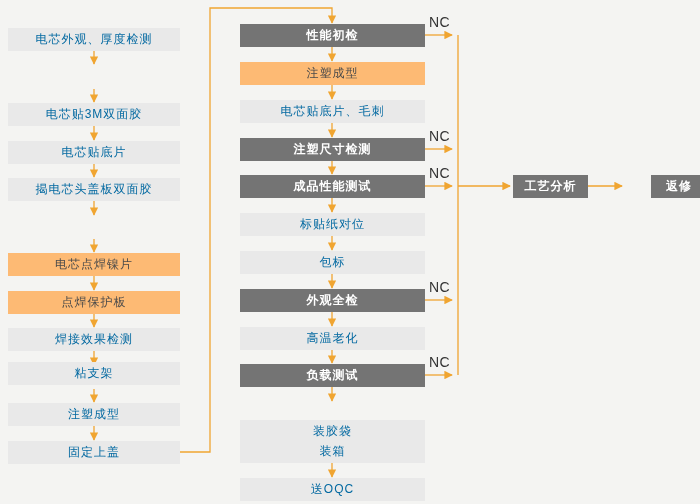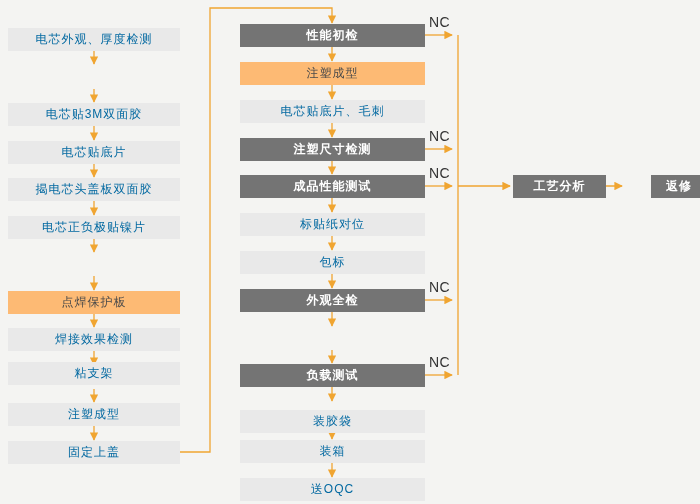--- a/index.html
+++ b/index.html
@@ -83,41 +83,42 @@
     <g stroke="#f0a531" stroke-width="1.3" fill="none" marker-end="url(#ah)">
       <line x1="458" y1="186" x2="510" y2="186"></line>
       <line x1="588" y1="186" x2="622" y2="186"></line>
     </g>
   </svg>
 
   <div class="box light  col-left" style="top:28px">电芯外观、厚度检测</div>
   <div class="box light  col-left" style="top:103px">电芯贴3M双面胶</div>
   <div class="box light  col-left" style="top:141px">电芯贴底片</div>
   <div class="box light  col-left" style="top:178px">揭电芯头盖板双面胶</div>
-  <div class="box light  col-left" style="top:216px">电芯正负极贴镍片</div>
+  <div class="box medium col-left" style="top:253px">电芯点焊镍片</div>
   <div class="box medium col-left" style="top:291px">点焊保护板</div>
   <div class="box light  col-left" style="top:328px">焊接效果检测</div>
   <div class="box light  col-left" style="top:362px">粘支架</div>
   <div class="box light  col-left" style="top:403px">注塑成型</div>
   <div class="box light  col-left" style="top:441px">固定上盖</div>
 
   <div class="box dark   col-mid" style="top:24px">性能初检</div>
   <div class="box medium col-mid" style="top:62px">注塑成型</div>
   <div class="box light  col-mid" style="top:100px">电芯贴底片、毛刺</div>
   <div class="box dark   col-mid" style="top:138px">注塑尺寸检测</div>
   <div class="box dark   col-mid" style="top:175px">成品性能测试</div>
   <div class="box light  col-mid" style="top:213px">标贴纸对位</div>
   <div class="box light  col-mid" style="top:251px">包标</div>
   <div class="box dark   col-mid" style="top:289px">外观全检</div>
+  <div class="box light  col-mid" style="top:327px">高温老化</div>
   <div class="box dark   col-mid" style="top:364px">负载测试</div>
-  <div class="box light  col-mid" style="top:410px">装胶袋</div>
+  <div class="box light  col-mid" style="top:420px">装胶袋</div>
   <div class="box light  col-mid" style="top:440px">装箱</div>
   <div class="box light  col-mid" style="top:478px">送OQC</div>
 
-  <div class="box dark" style="left:513px;top:175px;width:93px">工艺分析</div>
+  <div class="box dark" style="left:513px;top:175px;width:75px">工艺分析</div>
   <div class="box dark" style="left:651px;top:175px;width:56px">返修</div>
 
   <div class="nc" style="left:429px;top:14px">NC</div>
   <div class="nc" style="left:429px;top:128px">NC</div>
   <div class="nc" style="left:429px;top:165px">NC</div>
   <div class="nc" style="left:429px;top:279px">NC</div>
   <div class="nc" style="left:429px;top:354px">NC</div>
 
 </div>
 

